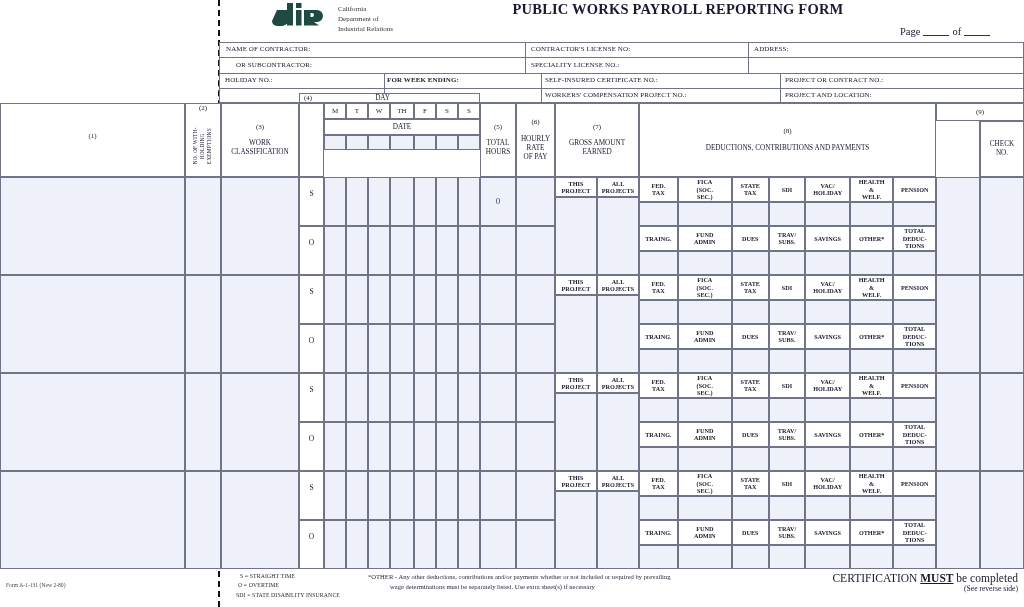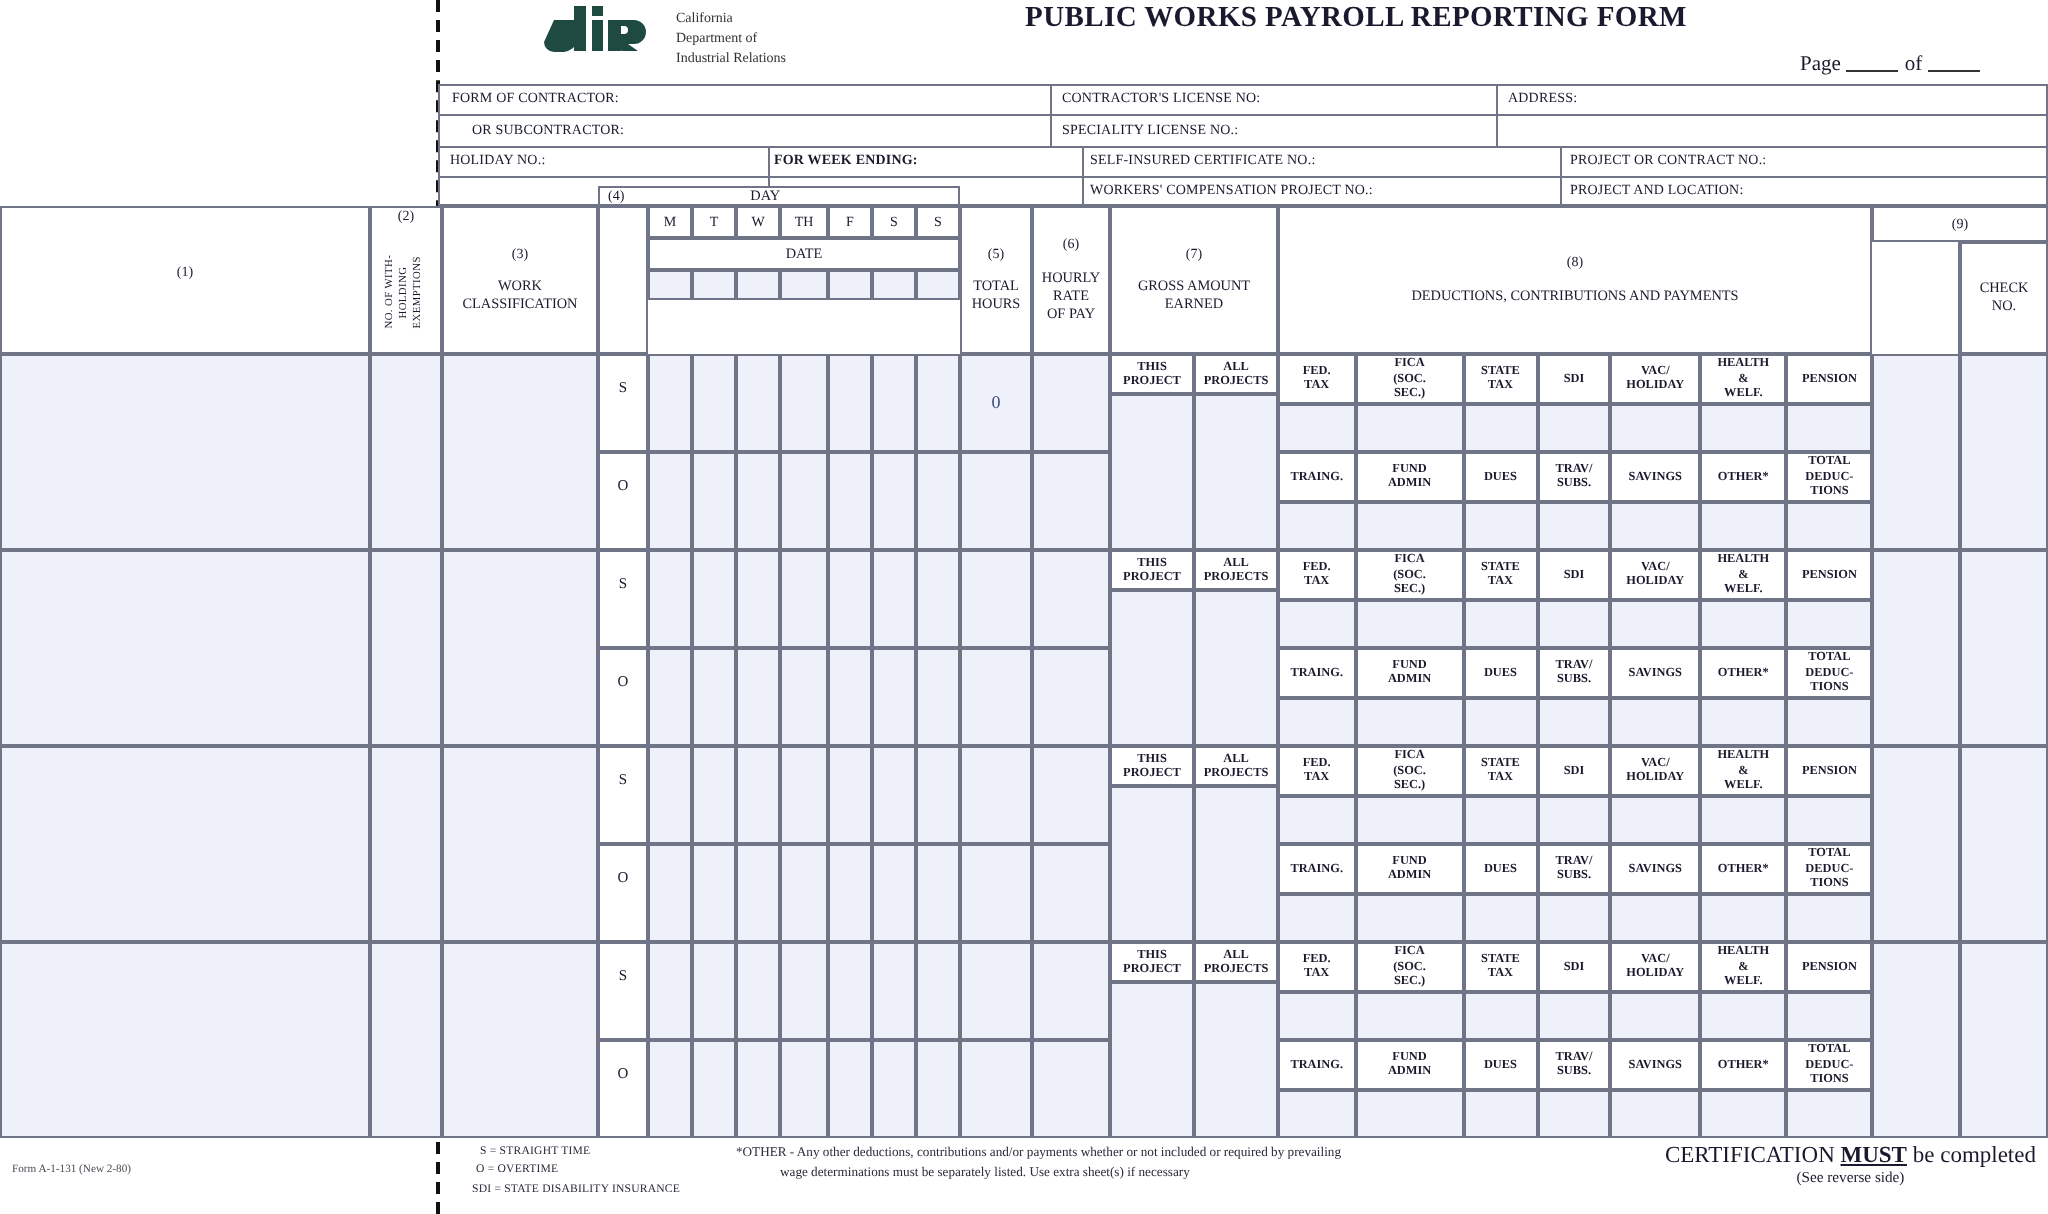--- a/index.html
+++ b/index.html
@@ -54,21 +54,21 @@
   
   #footer{position:absolute;left:0;top:569px;width:1024px;height:38px;}
   #formno{position:absolute;left:6px;top:13px;font-size:5.6px;color:#4a4a55;}
   #legend{position:absolute;left:236px;top:3px;font-size:5.8px;line-height:1.62;
           color:#2b2b3a;letter-spacing:.1px;}
   #legend div:nth-child(1){margin-left:4px;}
   #legend div:nth-child(2){margin-left:2px;}
   #othernote{position:absolute;left:368px;top:3px;width:390px;font-size:6.6px;
              line-height:1.5;color:#2b2b3a;}
   #othernote .ln2{display:block;margin-left:22px;}
-  #cert{position:absolute;right:6px;top:3px;text-align:center;}
+  #cert{position:absolute;right:6px;top:3px;text-align:right;}
   #cert .c1{font-size:11.5px;}
   #cert .c1 u{font-weight:bold;}
   #cert .c2{font-size:7.6px;}
 </style>
 </head>
 <body>
 
 <div id="page">
 
   <div id="dash"></div>
@@ -104,21 +104,21 @@
     <div class="hl" style="left:0;top:31px;width:805px;height:1px;"></div>
     <div class="hl" style="left:0;top:46px;width:805px;height:1px;"></div>
     <div class="hl" style="left:0;top:15px;width:805px;height:1px;"></div>
 
     <div class="hl" style="left:306px;top:0;width:1px;height:31px;"></div>
     <div class="hl" style="left:529px;top:0;width:1px;height:31px;"></div>
     <div class="hl" style="left:165px;top:31px;width:1px;height:30px;"></div>
     <div class="hl" style="left:322px;top:31px;width:1px;height:30px;"></div>
     <div class="hl" style="left:561px;top:31px;width:1px;height:30px;"></div>
 
-    <span class="lbl" style="left:7px;top:3px;">FORM OF CONTRACTOR:</span>
+    <span class="lbl" style="left:7px;top:3px;">NAME OF CONTRACTOR:</span>
     <span class="lbl" style="left:17px;top:19px;">OR SUBCONTRACTOR:</span>
     <span class="lbl" style="left:312px;top:3px;">CONTRACTOR'S LICENSE NO:</span>
     <span class="lbl" style="left:312px;top:19px;">SPECIALITY LICENSE NO.:</span>
     <span class="lbl" style="left:535px;top:3px;">ADDRESS:</span>
     <span class="lbl" style="left:6px;top:34px;">HOLIDAY NO.:</span>
     <span class="lbl" style="left:168px;top:34px;font-weight:bold;">FOR WEEK ENDING:</span>
     <span class="lbl" style="left:326px;top:34px;">SELF-INSURED CERTIFICATE NO.:</span>
     <span class="lbl" style="left:326px;top:49px;">WORKERS' COMPENSATION PROJECT NO.:</span>
     <span class="lbl" style="left:566px;top:34px;">PROJECT OR CONTRACT NO.:</span>
     <span class="lbl" style="left:566px;top:49px;">PROJECT AND LOCATION:</span>

